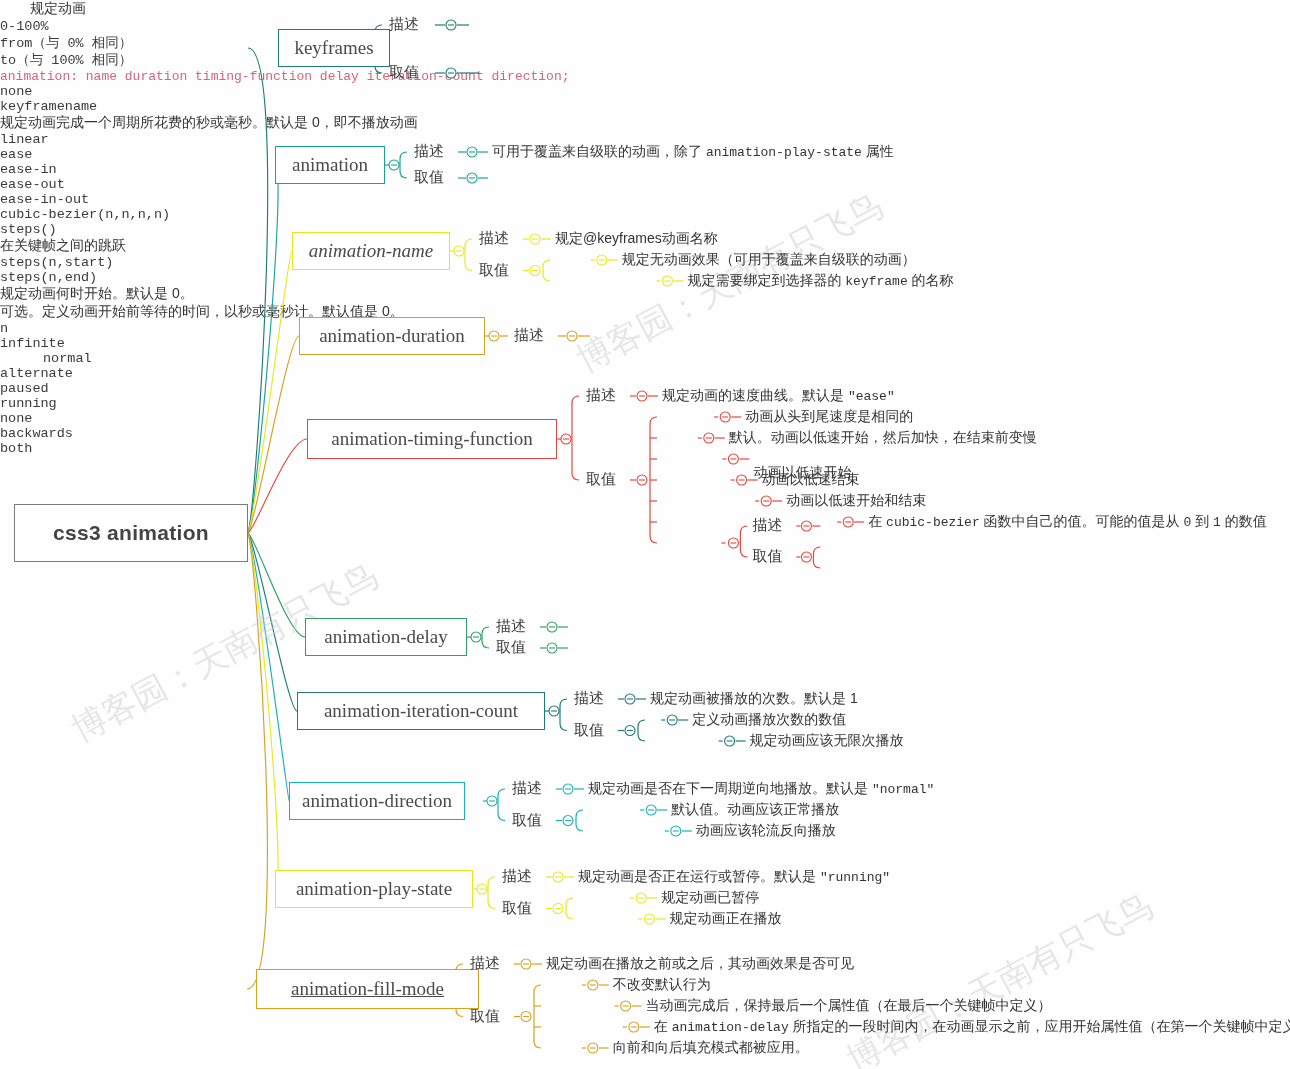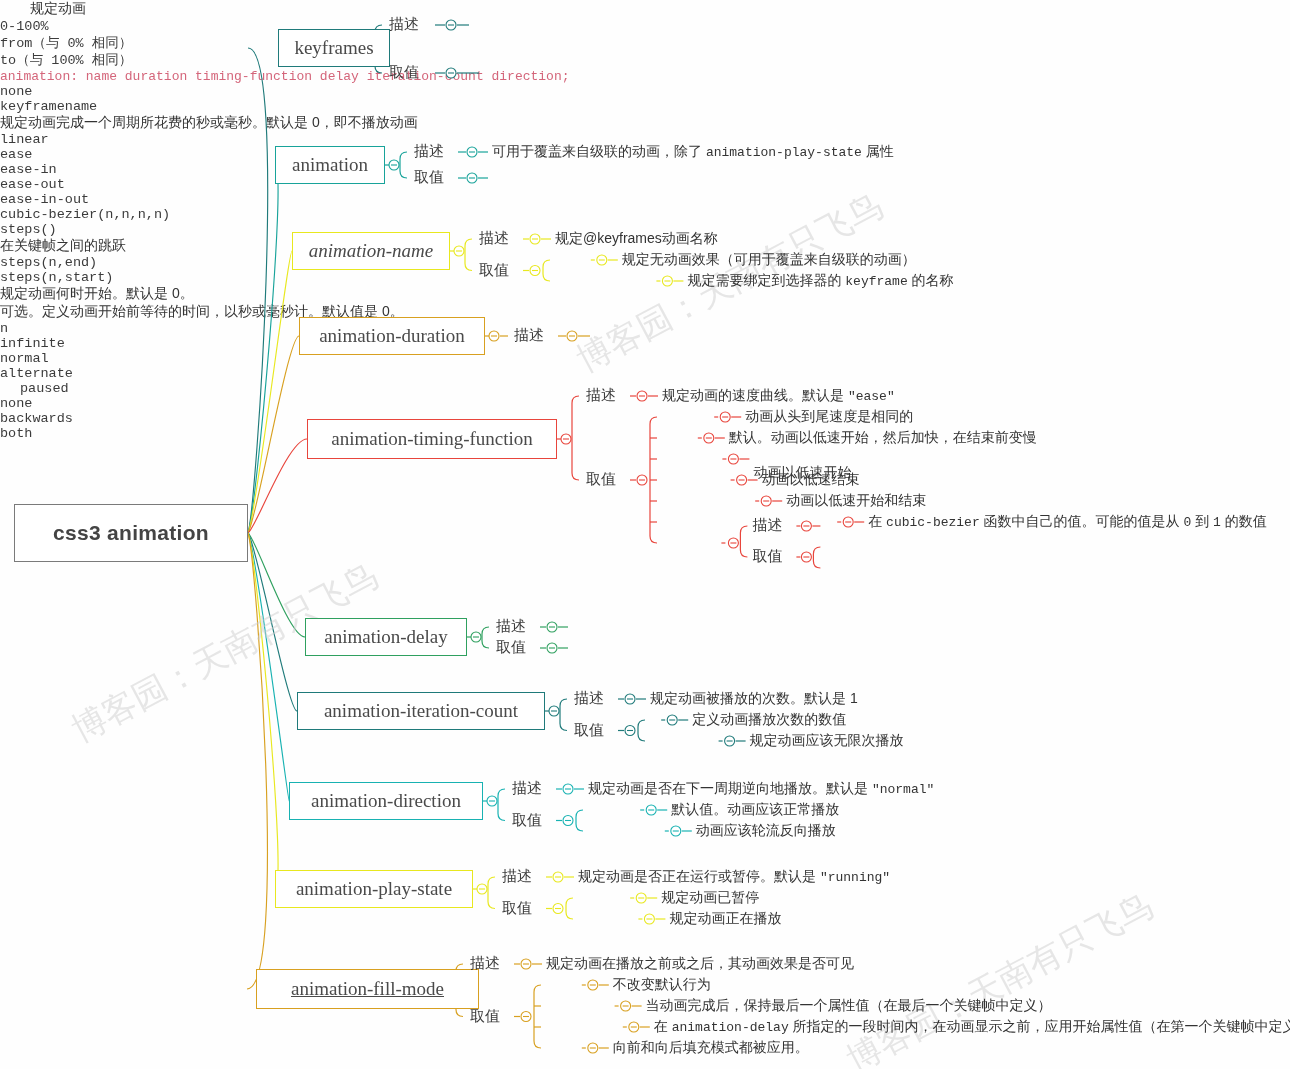--- a/index.html
+++ b/index.html
@@ -402,57 +402,58 @@
       <div class="mono" style="left: 662px; top: 471px;">ease-out</div>
       <div class="cn" style="position: absolute; left: 761.6px; top: 471px; white-space: nowrap;">动画以低速结束</div>
       <div class="mono" style="left: 662px; top: 492px;">ease-in-out</div>
       <div class="cn" style="position: absolute; left: 786.2px; top: 492px; white-space: nowrap;">动画以低速开始和结束</div>
       <div class="mono" style="left: 662px; top: 513px;">cubic-bezier(n,n,n,n)</div>
       <div class="mixed" style="position: absolute; left: 868.2px; top: 513px; white-space: nowrap;"><span>在 </span><span style="font-family: &quot;Liberation Mono&quot;, monospace; font-size: 13px;">cubic-bezier</span><span> 函数中自己的值。可能的值是从 </span><span style="font-family: &quot;Liberation Mono&quot;, monospace; font-size: 13px;">0</span><span> 到 </span><span style="font-family: &quot;Liberation Mono&quot;, monospace; font-size: 13px;">1</span><span> 的数值</span></div>
       <div class="mono" style="left: 662px; top: 534px;">steps()</div>
       <div class="lbl" style="left: 752.4px; top: 516px;">描述</div>
       <div class="cn" style="left: 824.4px; top: 517px;">在关键帧之间的跳跃</div>
       <div class="lbl" style="left: 752.4px; top: 547px;">取值</div>
+      <div class="mono" style="left: 825.4px; top: 538px;">steps(n,start)</div>
       <div class="mono" style="left: 825.4px; top: 559px;">steps(n,end)</div>
-      <div class="mono" style="left: 825.4px; top: 538px;">steps(n,start)</div>
       <div class="node topic" title="animation-delay" style="left: 305px; top: 618px; width: 162px; height: 38px; border-color: rgb(47, 160, 95);">
         <span>animation-delay</span>
       </div>
       <div class="lbl" style="left: 496px; top: 617px;">描述</div>
       <div class="cn" style="left: 572px; top: 618px;">规定动画何时开始。默认是 0。</div>
       <div class="lbl" style="left: 496px; top: 638px;">取值</div>
       <div class="cn" style="left: 572px; top: 639px;">可选。定义动画开始前等待的时间，以秒或毫秒计。默认值是 0。</div>
       <div class="node topic" title="animation-iteration-count" style="left: 297px; top: 692px; width: 248px; height: 38px; border-color: rgb(31, 122, 122);">
         <span>animation-iteration-count</span>
       </div>
       <div class="lbl" style="left: 574px; top: 689px;">描述</div>
       <div class="cn" style="position: absolute; left: 650px; top: 690px; white-space: nowrap;">规定动画被播放的次数。默认是 1</div>
       <div class="lbl" style="left: 574px; top: 720.5px;">取值</div>
       <div class="mono" style="left: 650px; top: 711px;">n</div>
       <div class="cn" style="position: absolute; left: 692.2px; top: 711px; white-space: nowrap;">定义动画播放次数的数值</div>
       <div class="mono" style="left: 650px; top: 732px;">infinite</div>
       <div class="cn" style="position: absolute; left: 749.6px; top: 732px; white-space: nowrap;">规定动画应该无限次播放</div>
-      <div class="node topic" title="animation-direction" style="left: 289px; top: 782px; width: 194px; height: 38px; border-color: rgb(24, 178, 178);">
+      <div class="node topic" title="animation-direction" style="left: 289px; top: 782px; width: 176px; height: 38px; border-color: rgb(24, 178, 178);">
         <span>animation-direction</span>
       </div>
       <div class="lbl" style="left: 512px; top: 779px;">描述</div>
       <div class="mixed" style="position: absolute; left: 588px; top: 780px; white-space: nowrap;"><span>规定动画是否在下一周期逆向地播放。默认是 </span><span style="font-family: &quot;Liberation Mono&quot;, monospace; font-size: 13px;">"normal"</span></div>
       <div class="lbl" style="left: 512px; top: 810.5px;">取值</div>
-      <div class="mono" style="left: 588px; top: 801px;">normal</div>
+      <div class="mono" style="left: 588px; top: 801px; padding-left: 43px;">normal</div>
       <div class="cn" style="position: absolute; left: 671.2px; top: 801px; white-space: nowrap;">默认值。动画应该正常播放</div>
       <div class="mono" style="left: 588px; top: 822px;">alternate</div>
       <div class="cn" style="position: absolute; left: 695.8px; top: 822px; white-space: nowrap;">动画应该轮流反向播放</div>
       <div class="node topic" title="animation-play-state" style="left: 275px; top: 870px; width: 198px; height: 38px; border-color: rgb(232, 232, 31);">
         <span>animation-play-state</span>
       </div>
       <div class="lbl" style="left: 502px; top: 867px;">描述</div>
       <div class="mixed" style="position: absolute; left: 578px; top: 868px; white-space: nowrap;"><span>规定动画是否正在运行或暂停。默认是 </span><span style="font-family: &quot;Liberation Mono&quot;, monospace; font-size: 13px;">"running"</span></div>
       <div class="lbl" style="left: 502px; top: 898.5px;">取值</div>
-      <div class="mono" style="left: 578px; top: 889px; padding-left: 20px;">paused</div>
+      <div class="mono" style="left: 578px; top: 889px;">paused</div>
       <div class="cn" style="position: absolute; left: 661.2px; top: 889px; white-space: nowrap;">规定动画已暂停</div>
+      <div class="mono" style="left: 578px; top: 910px;">running</div>
       <div class="cn" style="position: absolute; left: 669.4px; top: 910px; white-space: nowrap;">规定动画正在播放</div>
       <div class="node topic" title="animation-fill-mode" style="left: 256px; top: 969px; width: 223px; height: 40px; border-color: rgb(216, 160, 32); text-decoration: underline;">
         <span>animation-fill-mode</span>
       </div>
       <div class="lbl" style="left: 470px; top: 954px;">描述</div>
       <div class="cn" style="position: absolute; left: 546px; top: 955px; white-space: nowrap;">规定动画在播放之前或之后，其动画效果是否可见</div>
       <div class="lbl" style="left: 470px; top: 1006.5px;">取值</div>
       <div class="mono" style="left: 546px; top: 976px;">none</div>
       <div class="cn" style="position: absolute; left: 612.8px; top: 976px; white-space: nowrap;">不改变默认行为</div>
       <div class="cn" style="position: absolute; left: 645.6px; top: 997px; white-space: nowrap;">当动画完成后，保持最后一个属性值（在最后一个关键帧中定义）</div>

